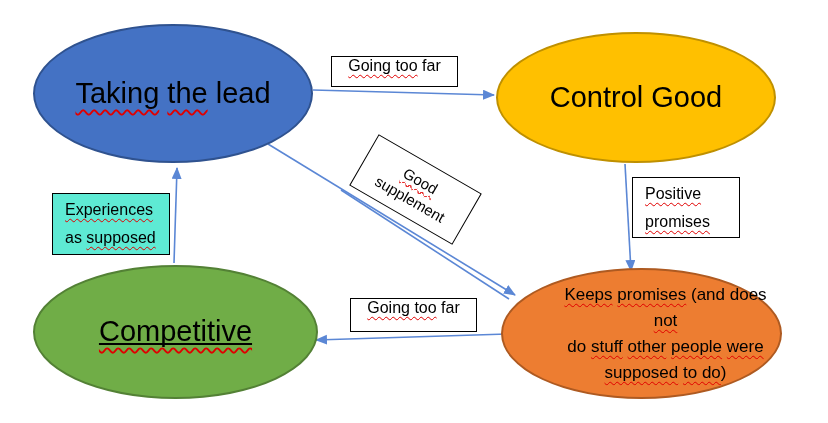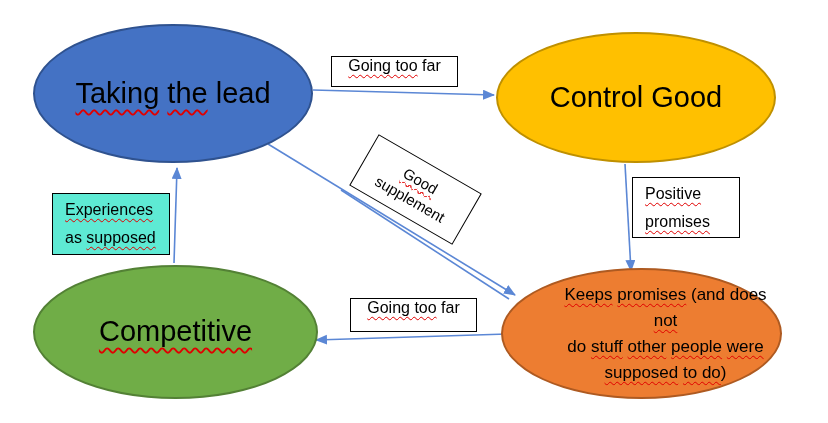--- a/index.html
+++ b/index.html
@@ -20,21 +20,21 @@
     position: absolute;
     border-radius: 50%;
     box-sizing: border-box;
     border: 2px solid #000;
     display: flex; align-items: center; justify-content: center;
     text-align: center;
     color: #000;
   }
   .node-taking      { left: 33px;  top: 24px;  width: 280px; height: 139px; }
   .node-control     { left: 496px; top: 32px;  width: 280px; height: 131px; }
-  .node-competitive { left: 33px;  top: 265px; width: 285px; height: 134px; border-width: 2.5px; }
+  .node-competitive { left: 33px;  top: 265px; width: 285px; height: 134px; border-width: 2.5px; text-decoration: underline; }
   .node-keeps       { left: 501px; top: 268px; width: 281px; height: 131px; }
 
   .big-label { font-size: 29px; line-height: 1.15; white-space: nowrap; }
   .small-label { font-size: 17px; line-height: 26px; padding: 0 6px; margin-left: 48px; }
 
   .edge-label {
     position: absolute;
     box-sizing: border-box;
     border: 1.5px solid #000;
     background: #fff;

